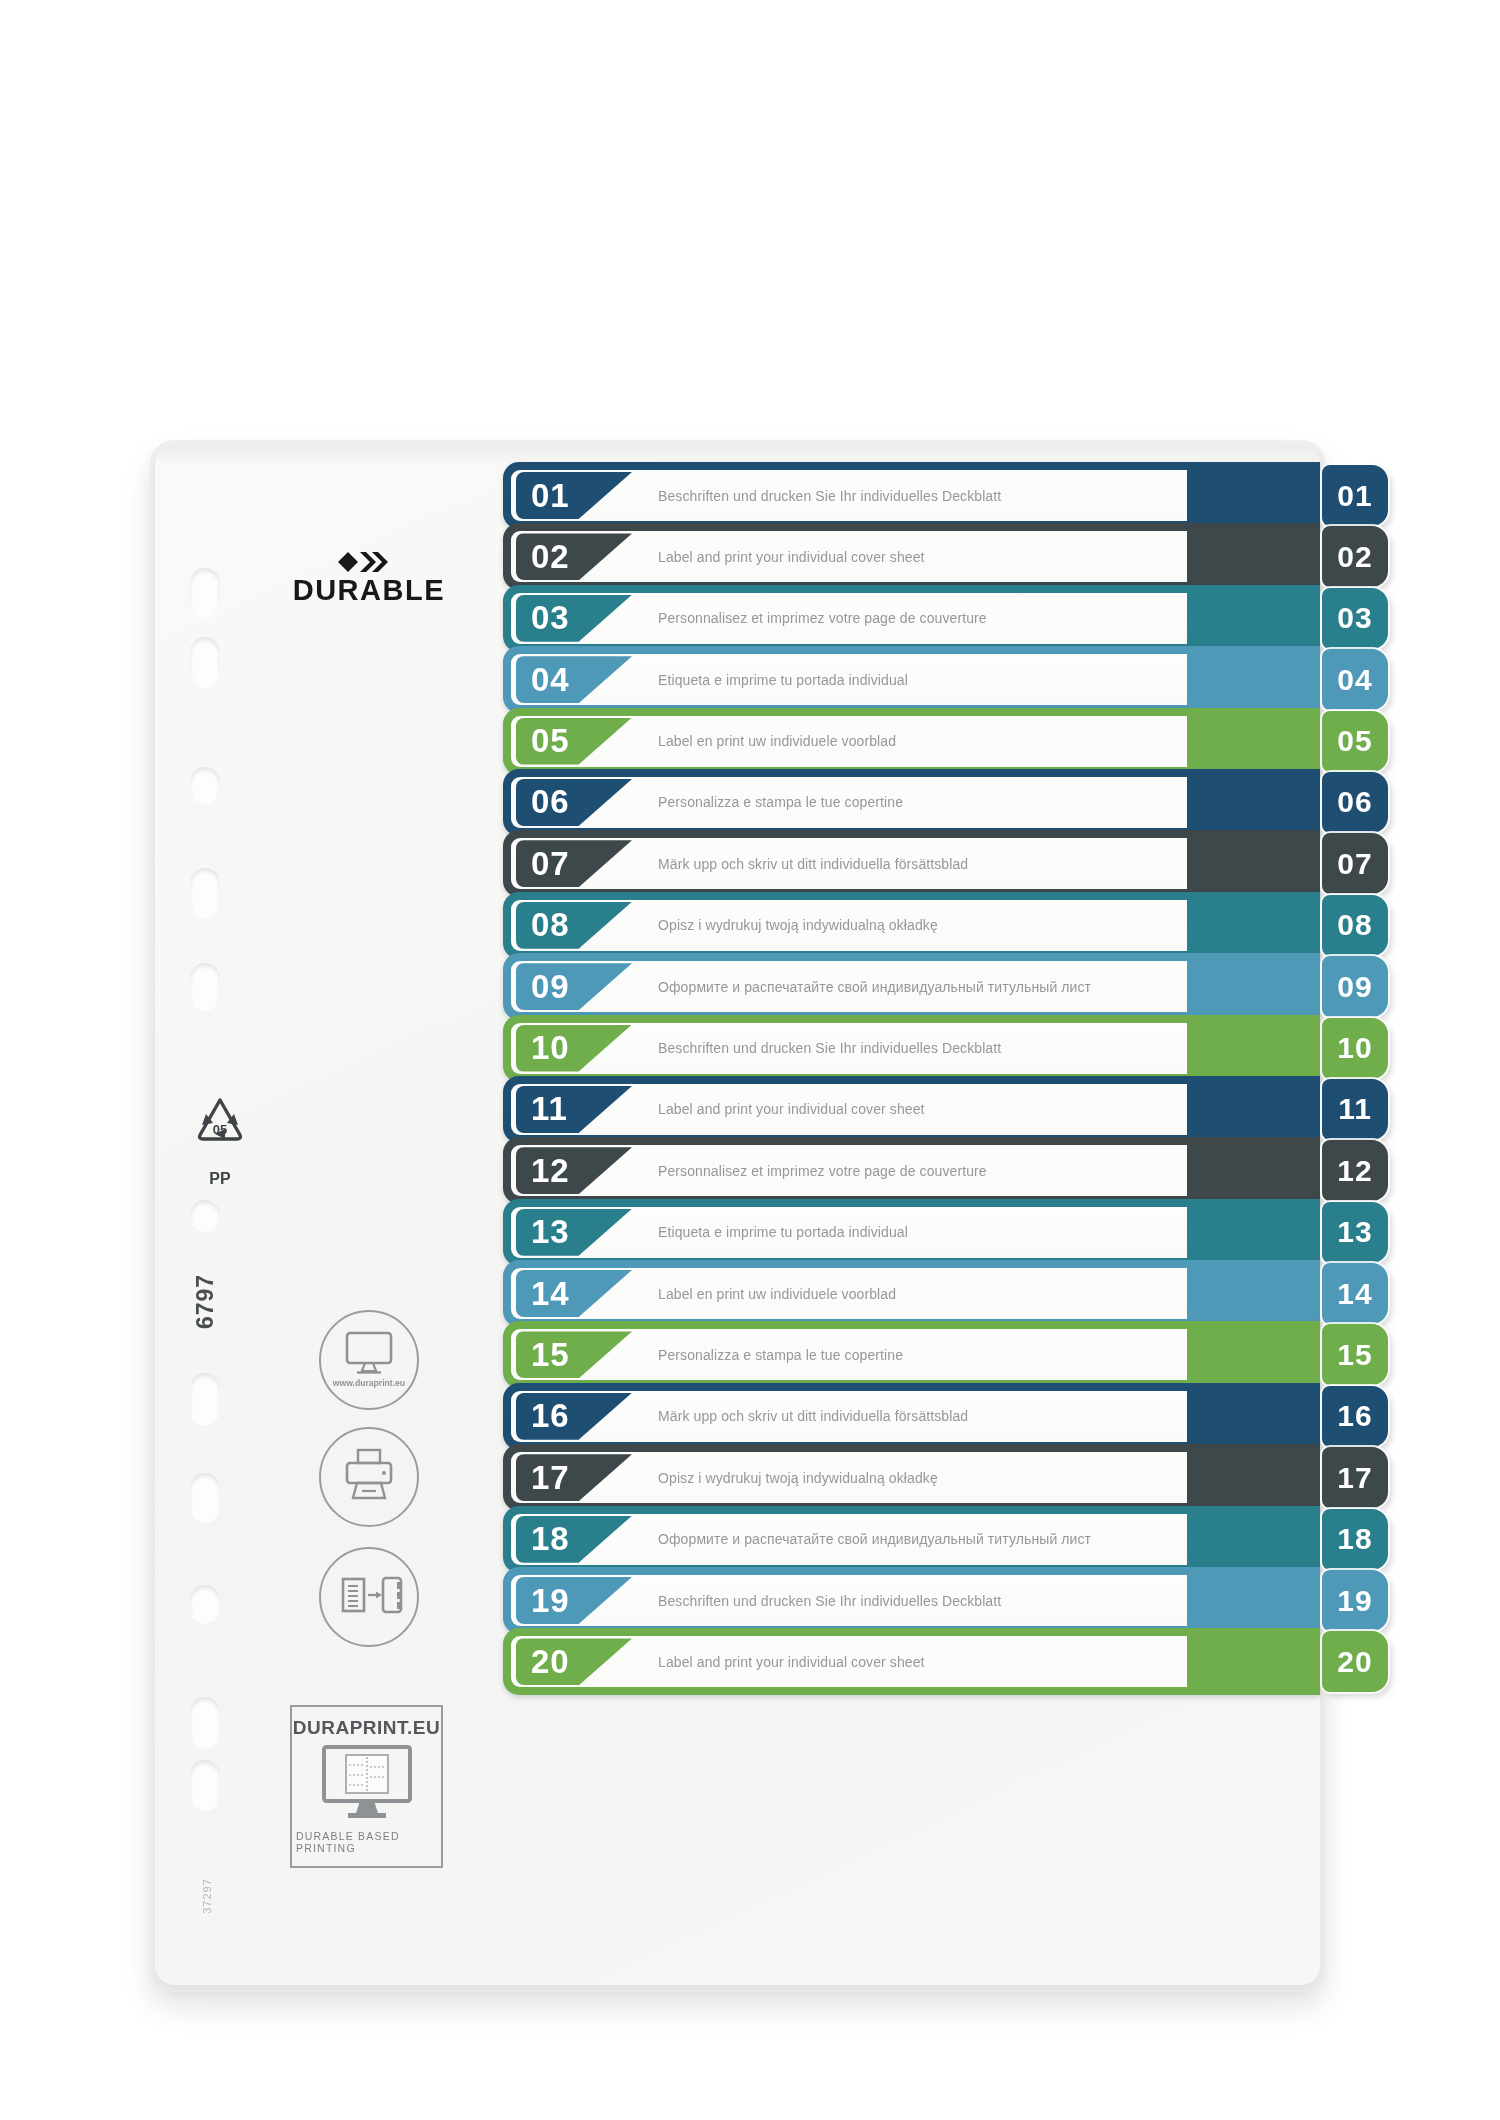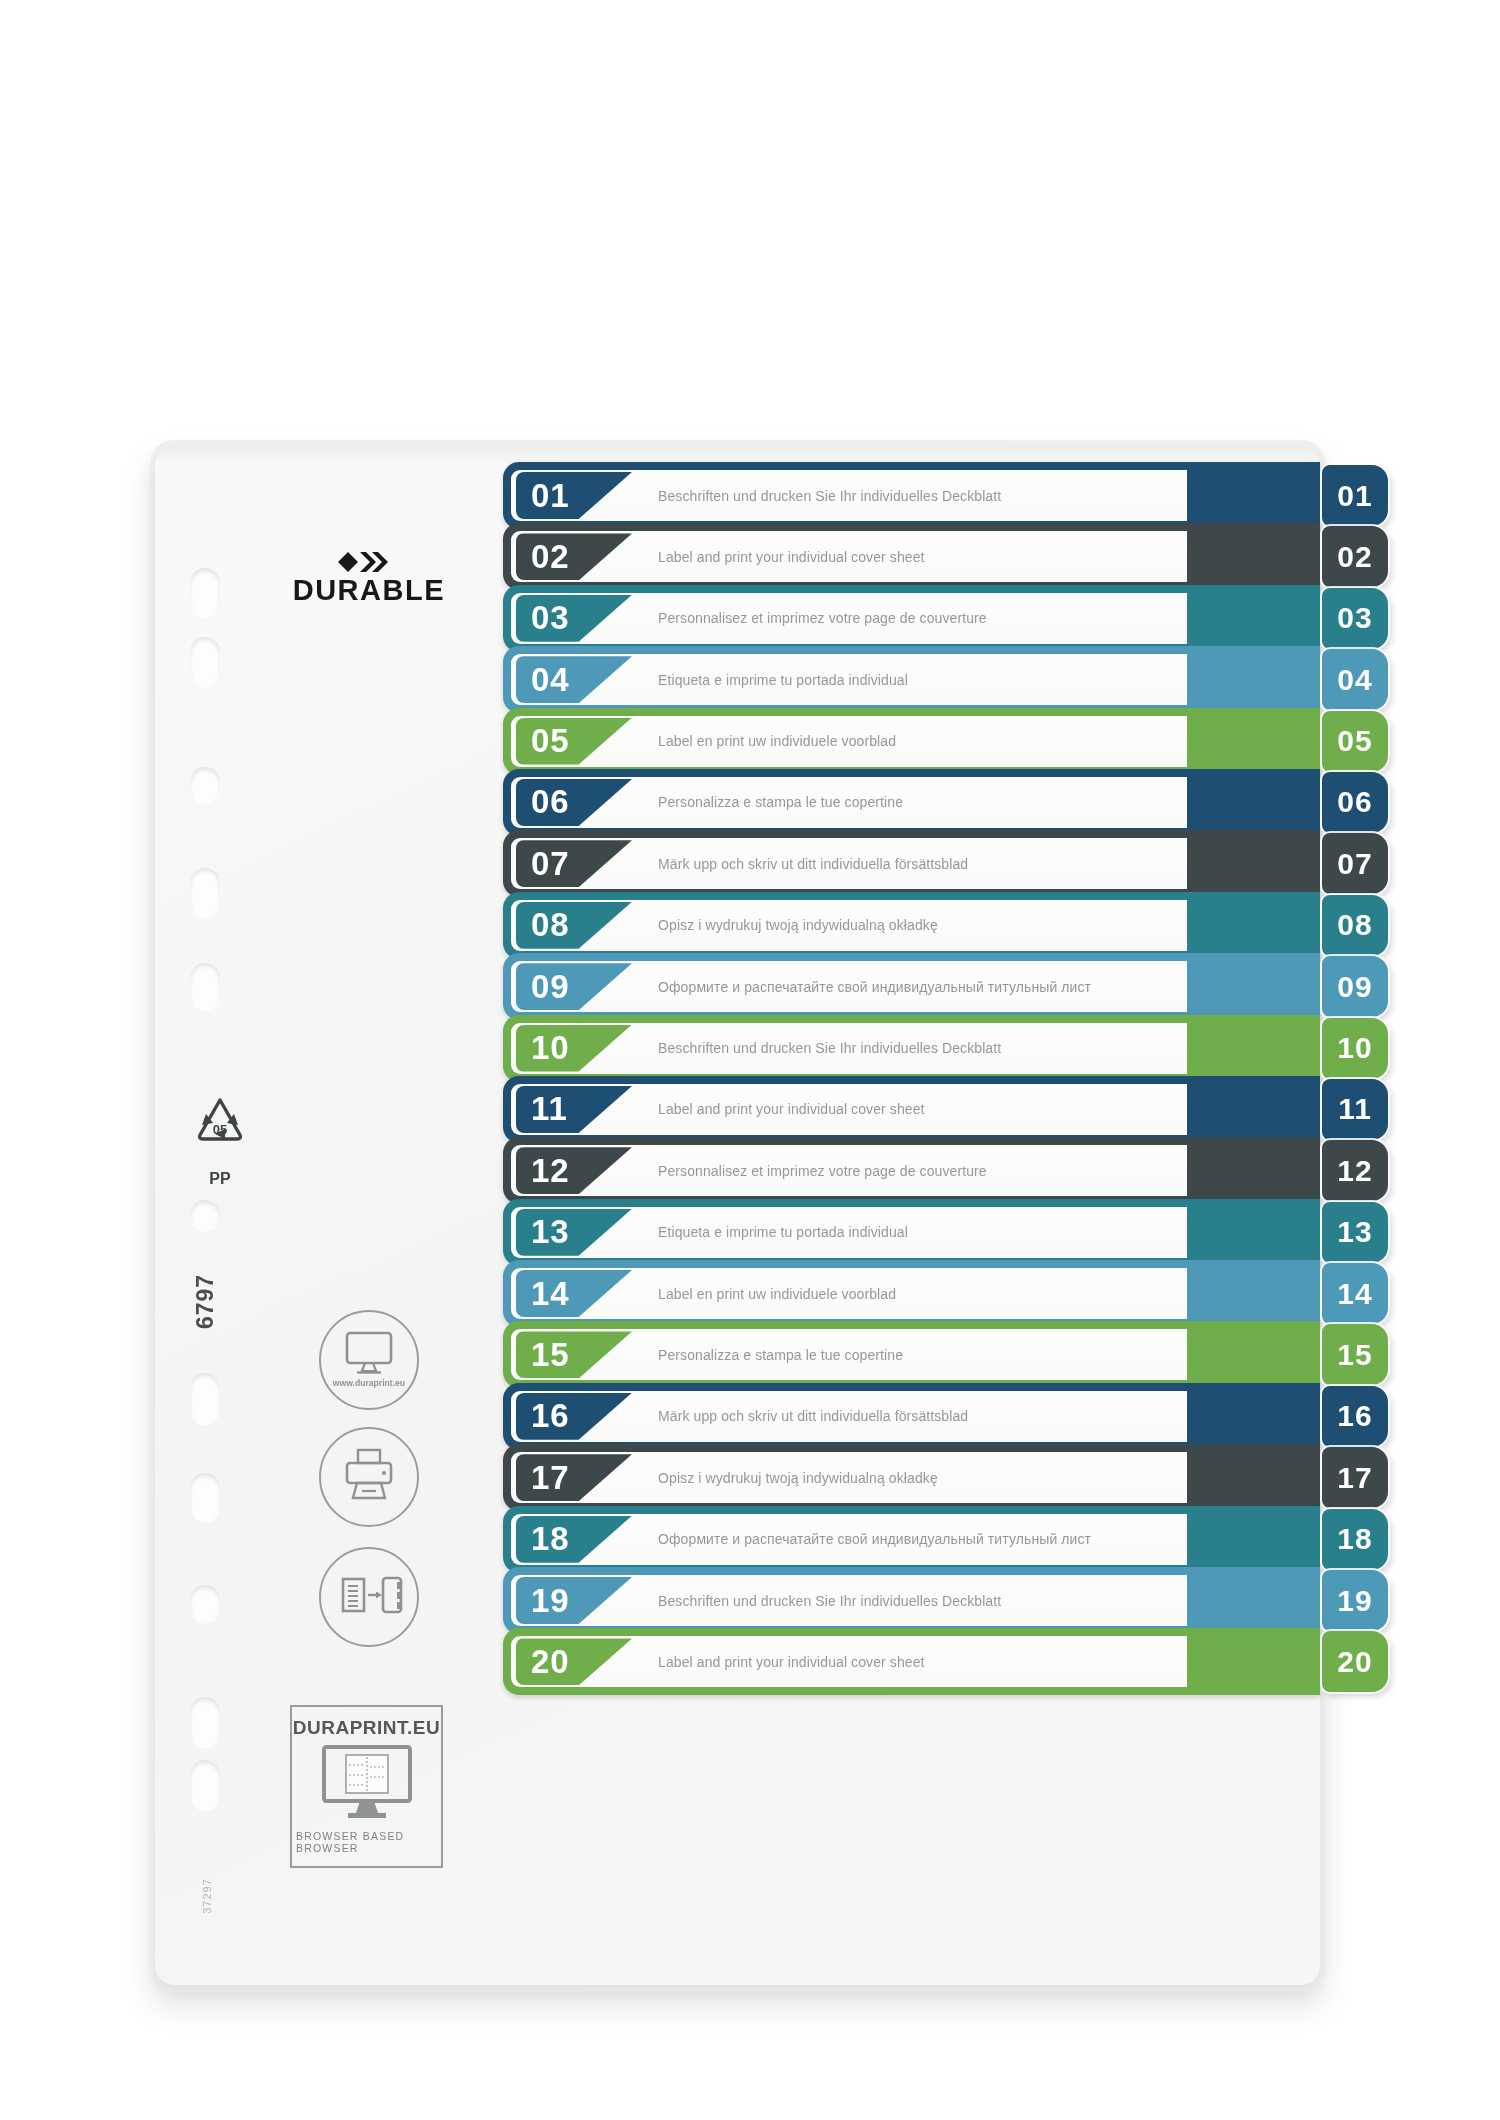--- a/index.html
+++ b/index.html
@@ -172,21 +172,21 @@
         <rect x="38" y="12" width="42" height="38" fill="#fbfbfa" stroke="#9a9da0" stroke-width="1.6"></rect>
         <line x1="59" y1="14" x2="59" y2="48" stroke="#9a9da0" stroke-width="1.2" stroke-dasharray="2 2"></line>
         <line x1="41" y1="22" x2="56" y2="22" stroke="#9a9da0" stroke-width="1.2" stroke-dasharray="2 2"></line>
         <line x1="41" y1="32" x2="56" y2="32" stroke="#9a9da0" stroke-width="1.2" stroke-dasharray="2 2"></line>
         <line x1="41" y1="42" x2="56" y2="42" stroke="#9a9da0" stroke-width="1.2" stroke-dasharray="2 2"></line>
         <line x1="62" y1="24" x2="77" y2="24" stroke="#9a9da0" stroke-width="1.2" stroke-dasharray="2 2"></line>
         <line x1="62" y1="34" x2="77" y2="34" stroke="#9a9da0" stroke-width="1.2" stroke-dasharray="2 2"></line>
         <polygon points="52,58 48,70 70,70 66,58" fill="#8f9294"></polygon>
         <rect x="40" y="70" width="38" height="5" fill="#8f9294"></rect>
       </svg>
-      <div class="dp-sub">BROWSER BASED BROWSER</div>
+      <div class="dp-sub">DURABLE BASED PRINTING</div>
     </div>
 
     <div class="vtext code-37297">37297</div>
 
     <div class="rows">
   <div class="row" style="--c: #1F4E73;">
     <div class="strip">
       <div class="inner"></div>
       <div class="numlabel">
         <span class="num">01</span>

